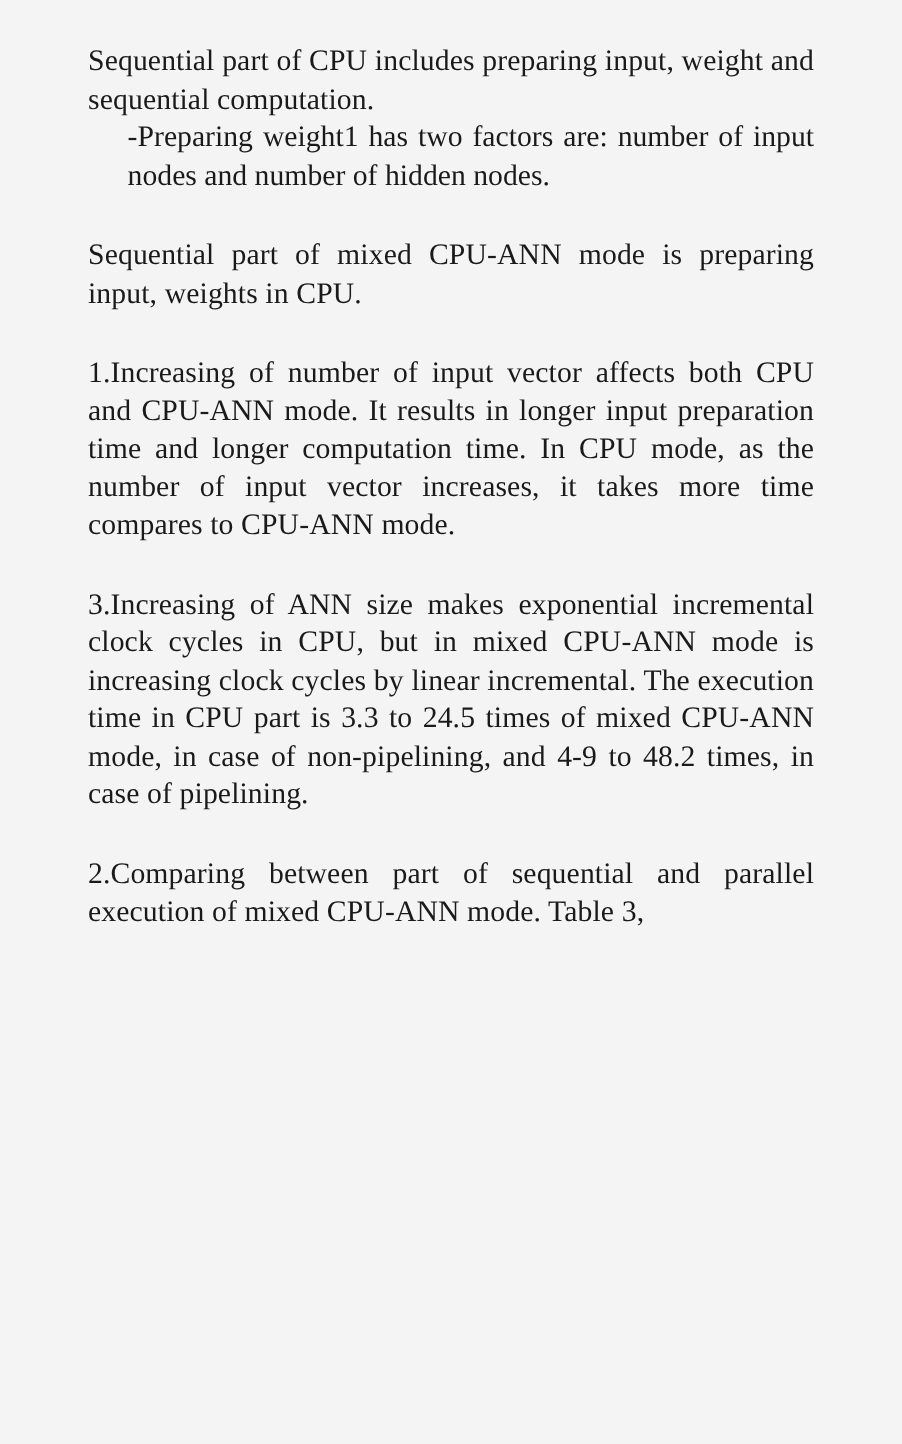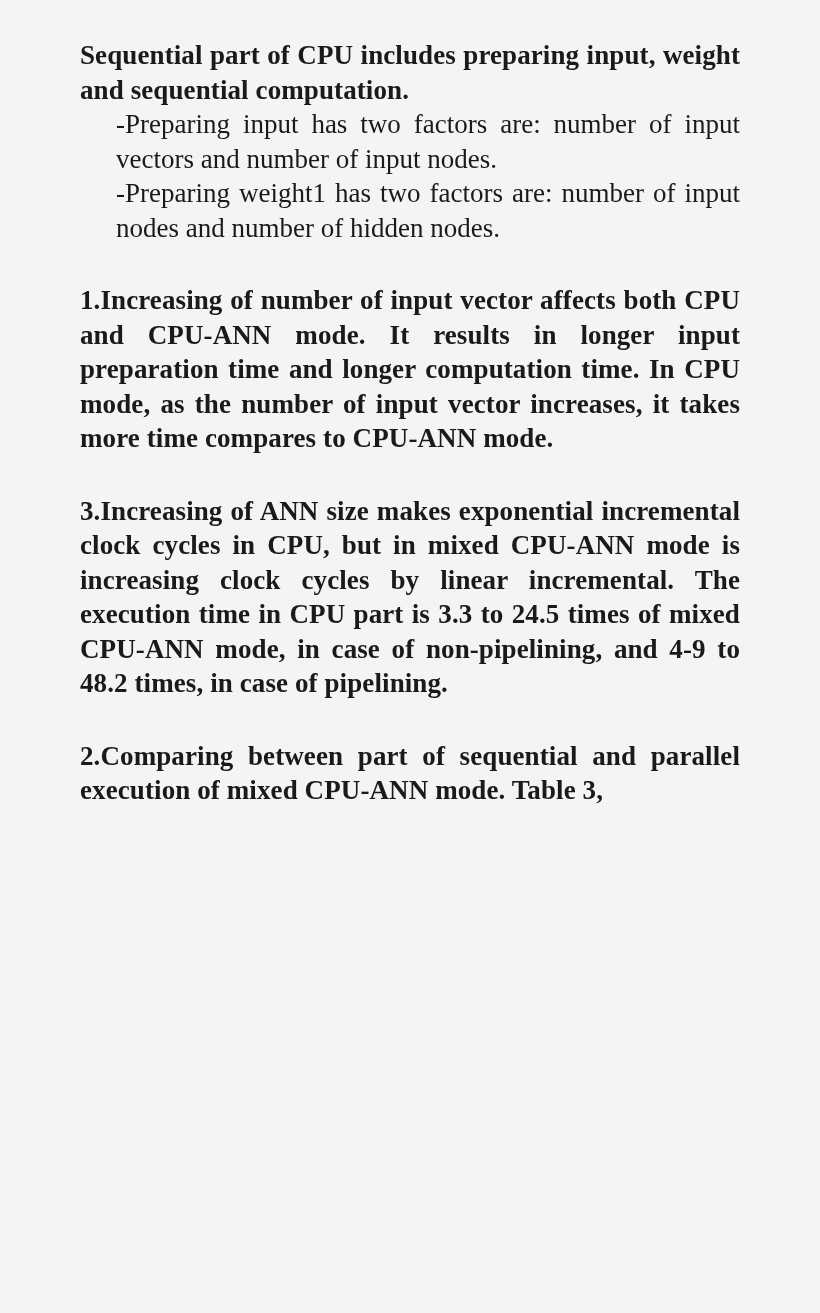--- a/index.html
+++ b/index.html
@@ -28,21 +28,20 @@
   }
   p.body-para {
     margin: 0;
     font-size: 27px;
     line-height: 34.5px;
     text-align: justify;
     text-justify: inter-word;
     -webkit-hyphens: none;
     hyphens: none;
     letter-spacing: 0.1px;
-    font-weight: bold;
   }
   
   p.gap-before {
     margin-top: 38px;
   }
   
   ul.sub-list {
     list-style: none;
     margin: 0;
     padding: 0 0 0 36px;
@@ -62,24 +61,24 @@
 </style>
 </head>
 <body>
 
 <div class="page">
   <div class="col">
 
     <p class="body-para no-stretch">Sequential part of CPU includes preparing input, weight and sequential computation.</p>
 
     <ul class="sub-list">
-      <li class="no-stretch">-Preparing input has two factors are: number of input vectors and number of input nodes.</li>
       <li class="no-stretch">-Preparing weight1 has two factors are: number of input nodes and number of hidden nodes.</li>
     </ul>
 
+    <p class="body-para gap-before no-stretch">Sequential part of mixed CPU-ANN mode is preparing input, weights in CPU.</p>
 
 
     <p class="body-para gap-before no-stretch">1.Increasing of number of input vector affects both CPU and CPU-ANN mode. It results in longer input preparation time and longer computation time. In CPU mode, as the number of input vector increases, it takes more time compares to CPU-ANN mode.</p>
 
     <p class="body-para gap-before no-stretch">3.Increasing of ANN size makes exponential incremental clock cycles in CPU, but in mixed CPU-ANN mode is increasing clock cycles by linear incremental. The execution time in CPU part is 3.3 to 24.5 times of mixed CPU-ANN mode, in case of non-pipelining, and 4-9 to 48.2 times, in case of pipelining.</p>
 
     <p class="body-para gap-before no-stretch">2.Comparing between part of sequential and parallel execution of mixed CPU-ANN mode. Table 3,</p>
 
   </div>
 </div>

